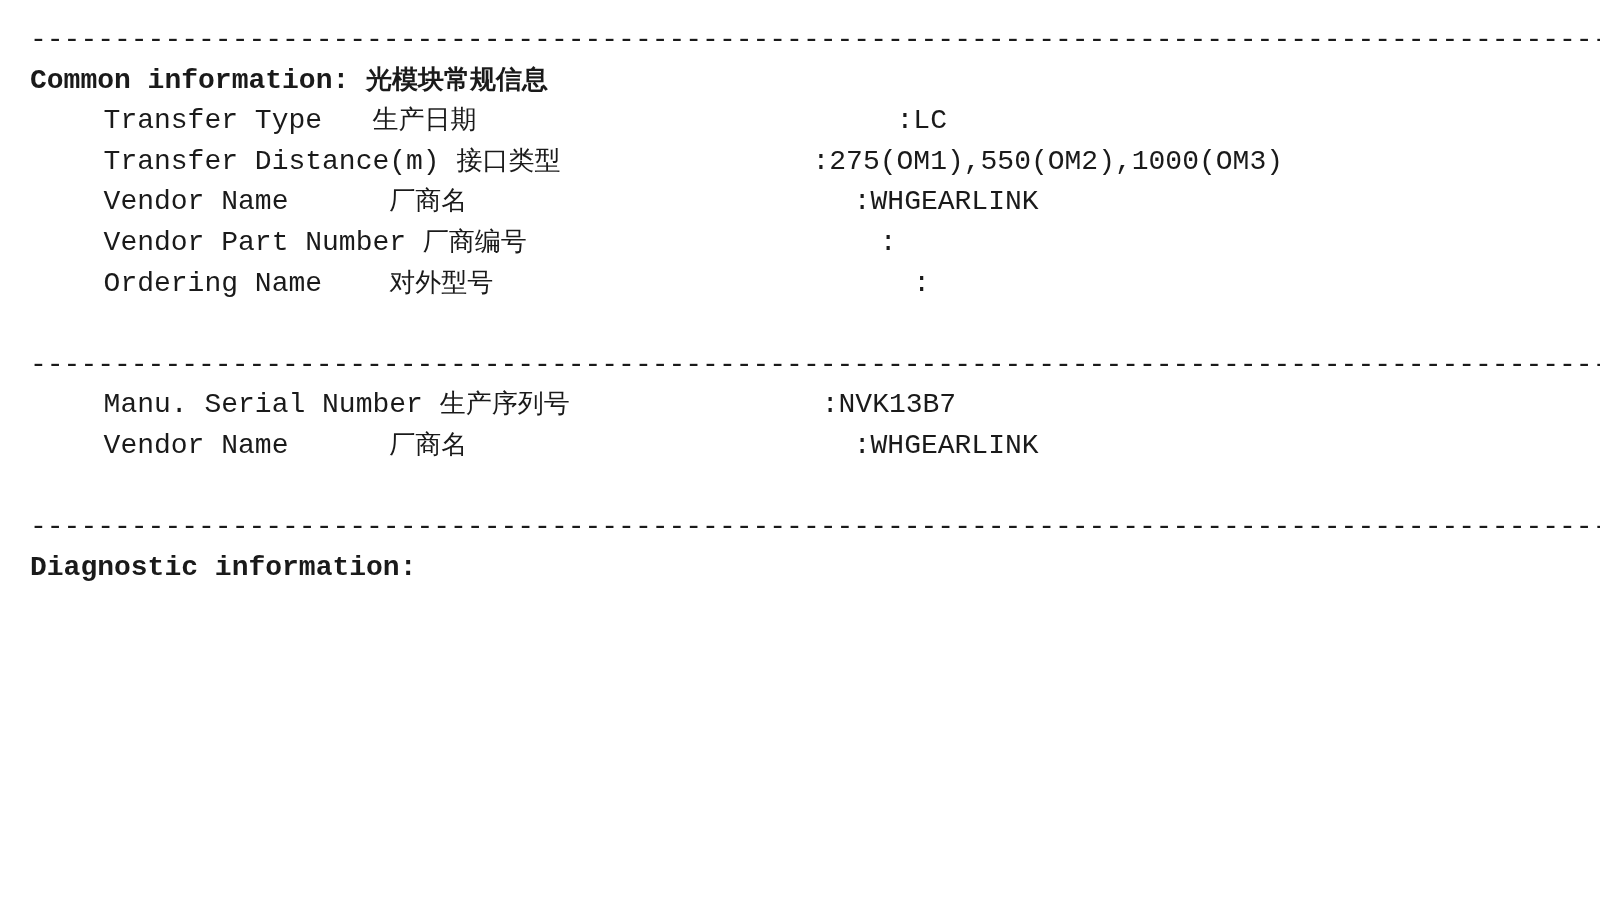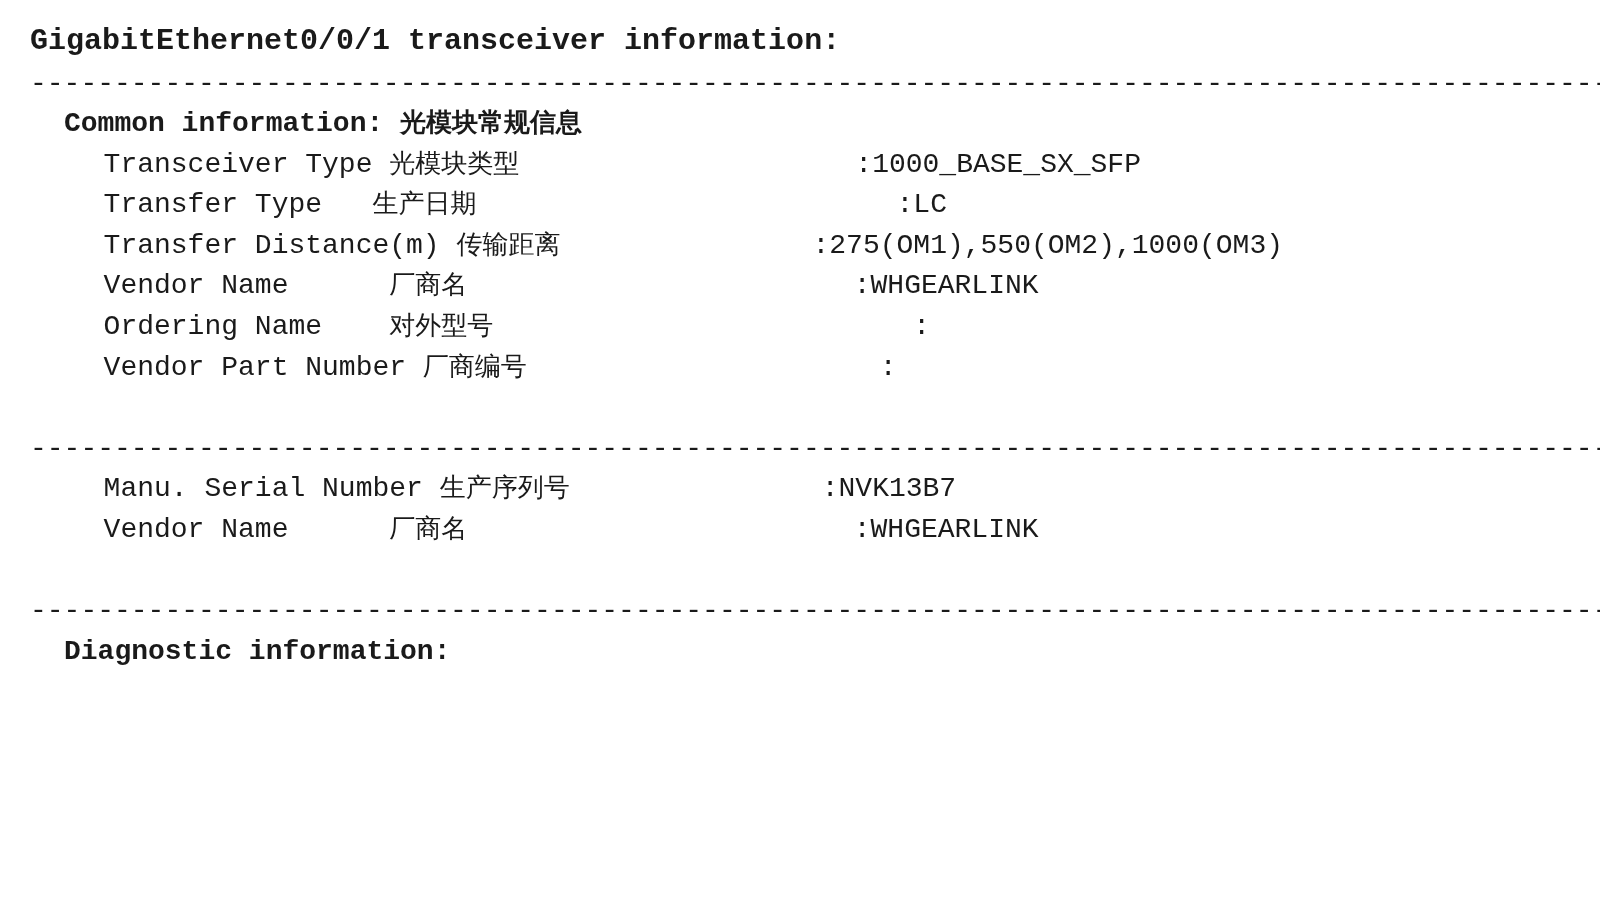--- a/index.html
+++ b/index.html
@@ -35,56 +35,53 @@
     }
 
     .divider {
       color: #1a1a1a;
       font-size: 28px;
     }
 
     .section-header {
       font-weight: bold;
       font-size: 28px;
-      margin-left: 34px;
     }
 
     .indented {
       padding-left: 40px;
     }
 
     .cn-text {
       font-family: 'SimSun', 'STSong', serif;
       font-size: 26px;
     }
   </style>
 </head>
 <body>
 
 <div class="terminal-output">
 
-  <span class="line title-line">GigabitEthernet0/0/1 transceiver information:</span>
 
   <span class="line divider">----------------------------------------------------------------------------------------------------------------------------------------</span>
 
   <span class="line section-header"><span>Common information: </span><span class="cn-text">光模块常规信息</span></span>
 
-  <span class="line indented"><span>  Transceiver Type </span><span class="cn-text">光模块类型</span><span>                    </span><span>:1000_BASE_SX_SFP</span></span>
 
   <span class="line indented"><span>  Transfer Type   </span><span class="cn-text">生产日期</span><span>                         </span><span>:LC</span></span>
 
 
-  <span class="line indented"><span>  Transfer Distance(m) </span><span class="cn-text">传输距离</span><span>               </span><span>:275(OM1),550(OM2),1000(OM3)</span></span>
+  <span class="line indented"><span>  Transfer Distance(m) </span><span class="cn-text">接口类型</span><span>               </span><span>:275(OM1),550(OM2),1000(OM3)</span></span>
 
 
   <span class="line indented"><span>  Vendor Name      </span><span class="cn-text">厂商名</span><span>                       </span><span>:WHGEARLINK</span></span>
 
+  <span class="line indented"><span>  Vendor Part Number </span><span class="cn-text">厂商编号</span><span>                     </span><span>:</span></span>
+
   <span class="line indented"><span>  Ordering Name    </span><span class="cn-text">对外型号</span><span>                         </span><span>:</span></span>
-
-  <span class="line indented"><span>  Vendor Part Number </span><span class="cn-text">厂商编号</span><span>                     </span><span>:</span></span>
 
   <span class="line"> </span>
 
   <span class="line divider">----------------------------------------------------------------------------------------------------------------------------------------</span>
 
 
   <span class="line indented"><span>  Manu. Serial Number </span><span class="cn-text">生产序列号</span><span>               </span><span>:NVK13B7</span></span>
 
 
   <span class="line indented"><span>  Vendor Name      </span><span class="cn-text">厂商名</span><span>                       </span><span>:WHGEARLINK</span></span>

